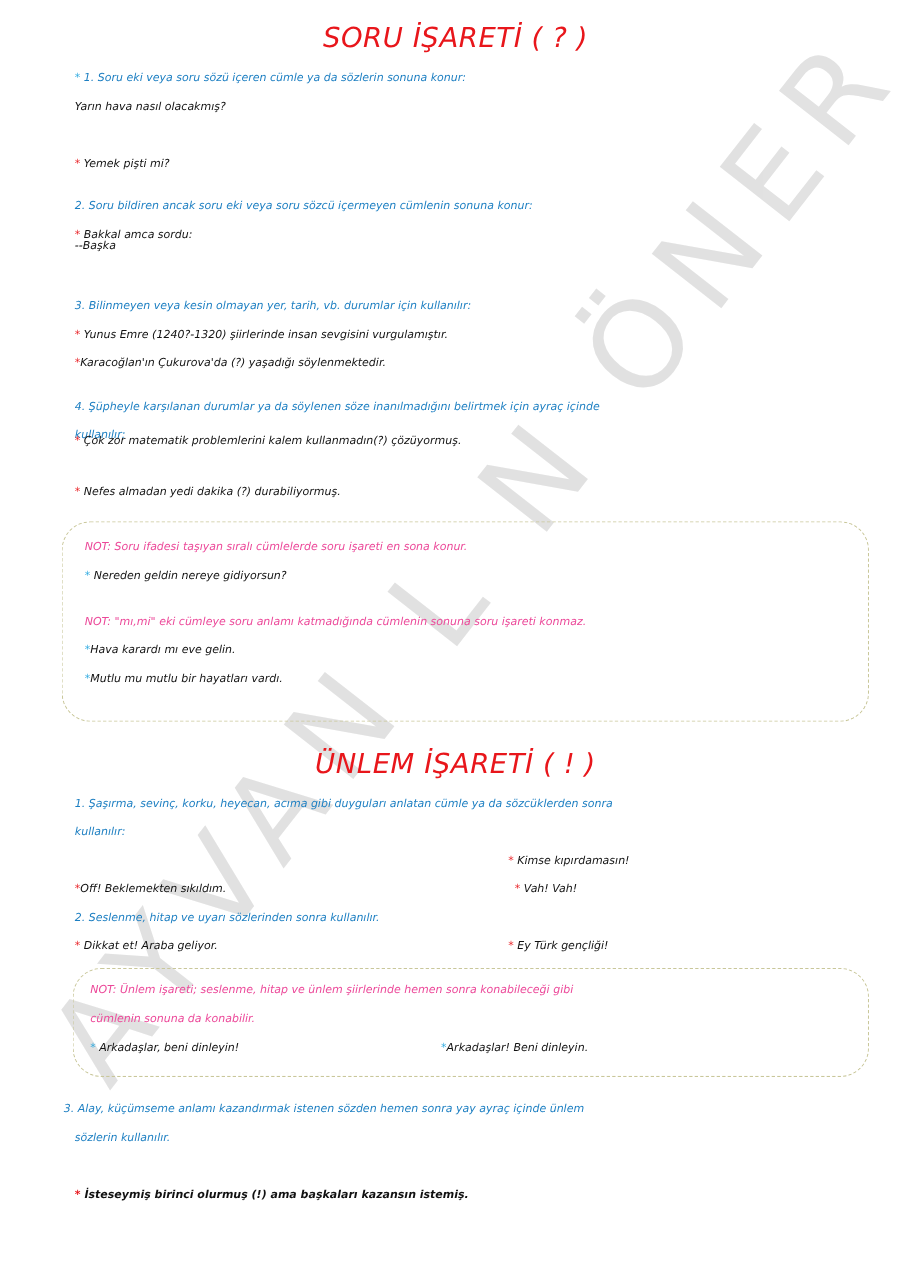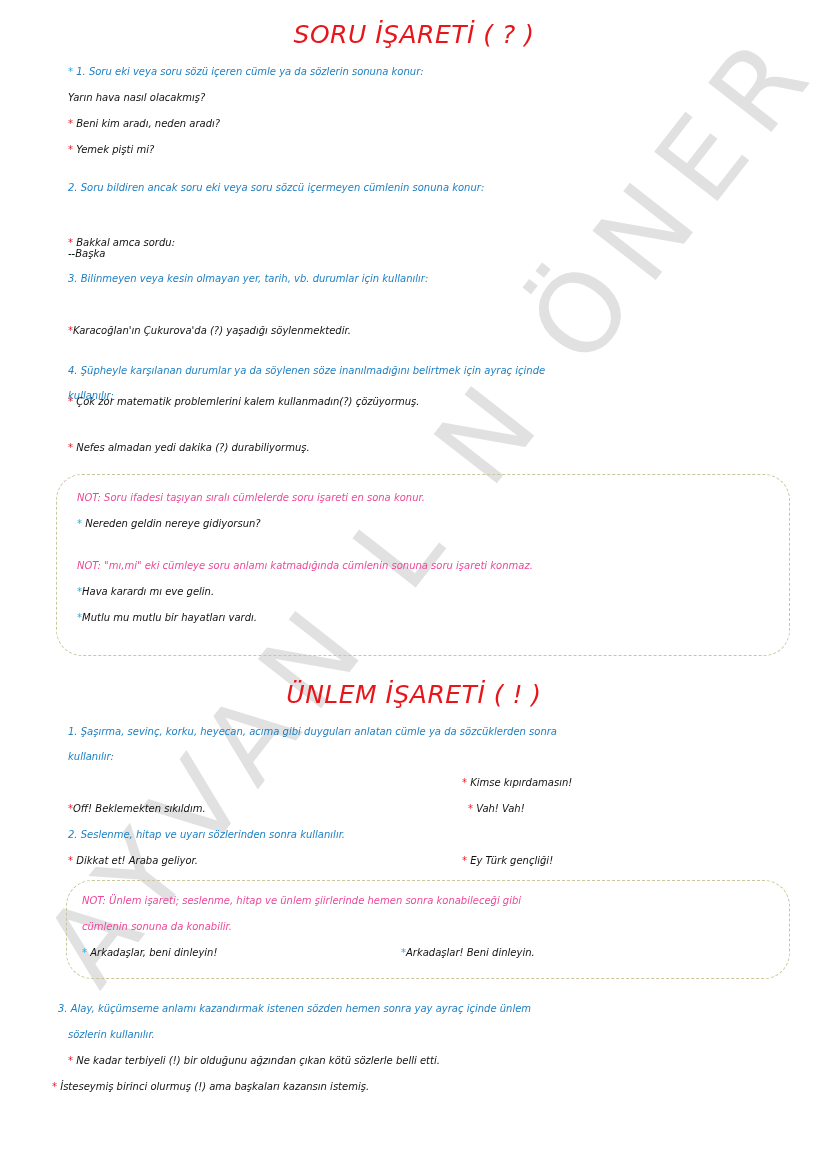--- a/index.html
+++ b/index.html
@@ -24,28 +24,28 @@
 <body>
 
 <div class="page">
 
   <div class="watermark">AYVAN L N ÖNER</div>
 
   <div class="title" style="top:20px;">SORU İŞARETİ ( ? )</div>
 
   <div class="line blue" style="left:68px; top:62px;"><span class="star-blue">* </span><span>1. Soru eki veya soru sözü içeren cümle ya da sözlerin sonuna konur:</span></div>
   <div class="line black" style="left:68px; top:88px;">Yarın hava nasıl olacakmış?</div>
-  <div class="line black" style="left:68px; top:114px;"><span class="star-red">* </span><span>Beni kim aradı, neden aradı?</span></div>
   <div class="line black" style="left:68px; top:140px;"><span class="star-red">* </span><span>Yemek pişti mi?</span></div>
 
   <div class="line blue" style="left:68px; top:178px;">2. Soru bildiren ancak soru eki veya soru sözcü içermeyen cümlenin sonuna konur:</div>
-  <div class="line black" style="left:68px; top:204px;margin-top:29px;"><span class="star-red">* </span><span>Bakkal amca sordu:</span></div>
-  <div class="line black" style="left:68px; top:244px;">--Başka</div>
+  <div class="line black" style="left:68px; top:204px;"><span class="star-red">* </span><span>Bakkal amca sordu:</span></div>
+  <div class="line black" style="left:68px; top:214px;">--Başka</div>
 
   <div class="line blue" style="left:68px; top:269px;">3. Bilinmeyen veya kesin olmayan yer, tarih, vb. durumlar için kullanılır:</div>
+  <div class="line black" style="left:68px; top:295px;"><span class="star-red">* </span><span>Yunus Emre (1240?-1320) şiirlerinde insan sevgisini vurgulamıştır.</span></div>
   <div class="line black" style="left:68px; top:321px;"><span class="star-red">*</span><span>Karacoğlan'ın Çukurova'da (?) yaşadığı söylenmektedir.</span></div>
 
   <div class="line blue" style="left:68px; top:361px;">4. Şüpheyle karşılanan durumlar ya da söylenen söze inanılmadığını belirtmek için ayraç içinde</div>
   <div class="line blue" style="left:68px; top:386px;">kullanılır:</div>
   <div class="line black" style="left:68px; top:392px;"><span class="star-red">* </span><span>Çok zor matematik problemlerini kalem kullanmadın(?) çözüyormuş.</span></div>
   <div class="line black" style="left:68px; top:438px;"><span class="star-red">* </span><span>Nefes almadan yedi dakika (?) durabiliyormuş.</span></div>
 
   <div class="box" style="left:56px; top:474px; width:732px; height:180px;"></div>
   <div class="line red" style="left:77px; top:488px;">NOT:  Soru ifadesi taşıyan sıralı cümlelerde soru işareti en sona konur.</div>
   <div class="line black" style="left:77px; top:514px;"><span class="star-blue">* </span><span>Nereden geldin nereye gidiyorsun?</span></div>
@@ -66,16 +66,15 @@
   <div class="line black" style="left:462px; top:851px;"><span class="star-red">* </span><span>Ey Türk gençliği!</span></div>
 
   <div class="box" style="left:66px; top:880px; width:722px; height:97px;"></div>
   <div class="line red" style="left:82px; top:891px;">NOT: Ünlem işareti; seslenme, hitap ve ünlem şiirlerinde hemen sonra konabileceği gibi</div>
   <div class="line red" style="left:82px; top:917px;">cümlenin sonuna da konabilir.</div>
   <div class="line black" style="left:82px; top:943px;"><span class="star-blue">* </span><span>Arkadaşlar, beni dinleyin!</span></div>
   <div class="line black" style="left:378px; top:943px;margin-left:23px;"><span class="star-blue">*</span><span>Arkadaşlar! Beni dinleyin.</span></div>
 
   <div class="line blue" style="left:58px; top:999px;">3. Alay, küçümseme anlamı kazandırmak istenen sözden hemen sonra yay ayraç içinde  ünlem</div>
   <div class="line blue" style="left:68px; top:1025px;">sözlerin kullanılır.</div>
-  <div class="line black" style="left:68px; top:1051px;"><span class="star-red">* </span><span>Ne kadar terbiyeli (!) bir olduğunu  ağzından çıkan kötü sözlerle belli etti.</span></div>
-  <div class="line black" style="left:52px; top:1077px;"><span class="star-red">* </span><span>İsteseymiş birinci olurmuş (!) ama başkaları  kazansın istemiş.</span></div>
+  <div class="line black" style="left:68px; top:1077px;font-weight:bold;"><span class="star-red">* </span><span>İsteseymiş birinci olurmuş (!) ama başkaları  kazansın istemiş.</span></div>
 
 </div>
 
 </body></html>

